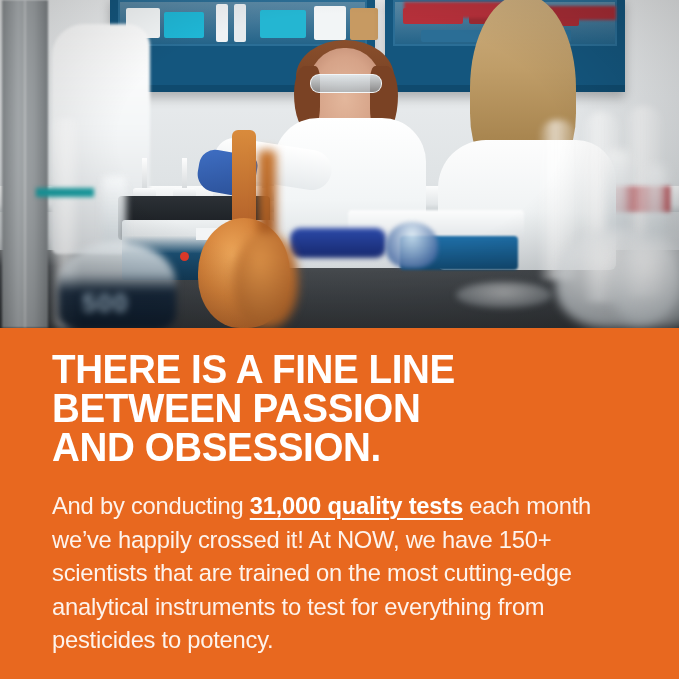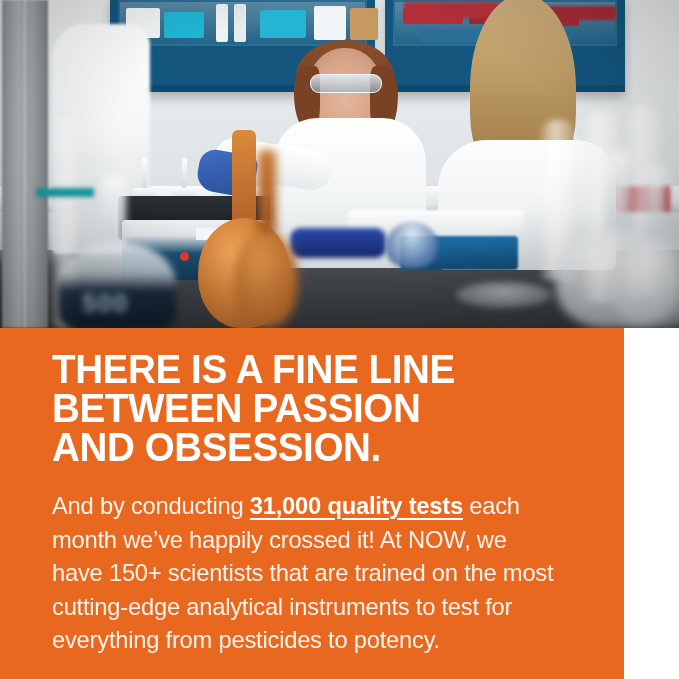--- a/index.html
+++ b/index.html
@@ -298,21 +298,21 @@
     border-radius:50%; filter:blur(3px);
   }
   .vignette {
     left:0; top:0; width:679px; height:328px;
     background:radial-gradient(ellipse at 50% 42%, rgba(0,0,0,0) 46%, rgba(0,0,0,.26) 100%);
   }
 
   
   .panel {
     position:absolute; left:0; top:328px;
-    width:624px; height:351px;
+    width:679px; height:351px;
     background:#e8681f;
     padding:22px 52px 12px 52px;
   }
   .headline {
     color:#ffffff;
     font-family:"Liberation Sans", sans-serif;
     font-weight:700;
     font-size:41px;
     line-height:39px;
     letter-spacing:-0.4px;

